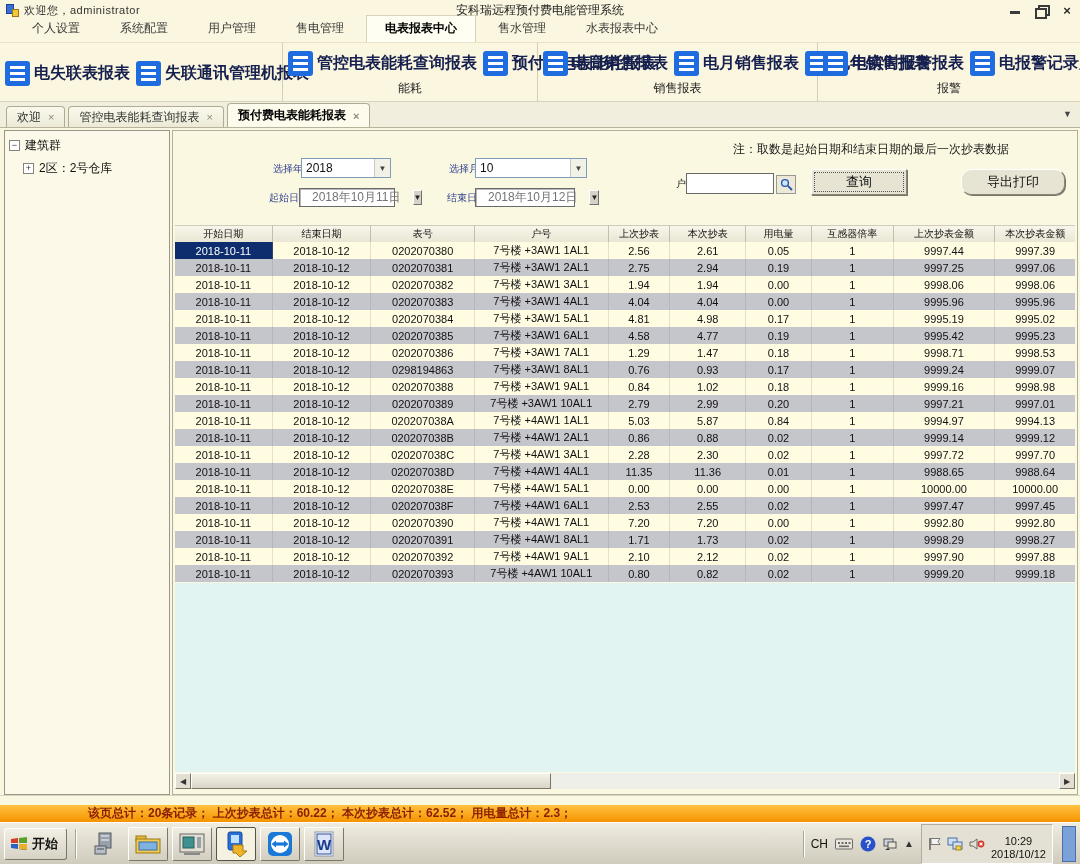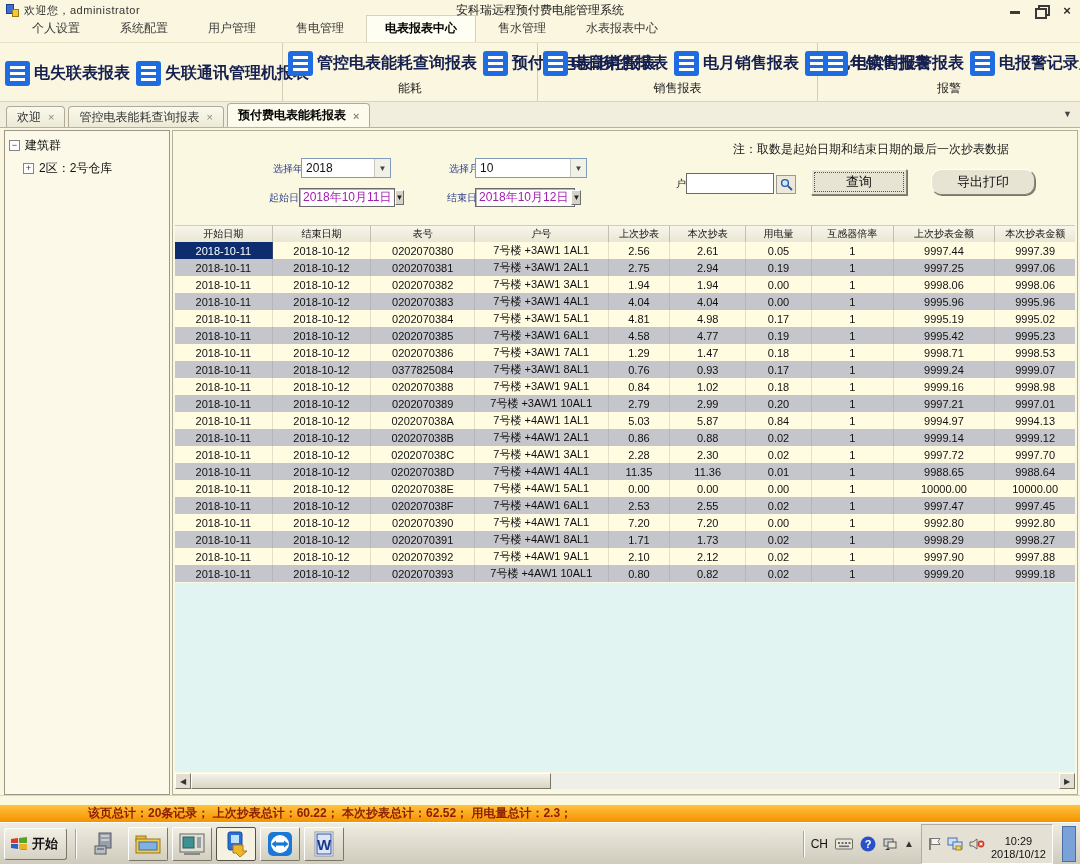--- a/index.html
+++ b/index.html
@@ -56,21 +56,21 @@
   .main { flex:1; margin-left:2px; border:1px solid #b3af9e; background:#fbf8e2; position:relative; }
 
   
   .flt-label { position:absolute; font-size:10px; color:#2c3e8c;margin-left:20px; }
   .flt-label.dark { color:#111; }
   .note { position:absolute; left:560px; top:10px; font-size:12px; color:#1a1a1a; }
   .sel { position:absolute; height:20px; background:#fff; border:1px solid #7f9db9; display:flex; align-items:center; }
   .sel .val { flex:1; padding:0 4px; font-size:12px; color:#111; }
   .sel .arrow-flat { width:16px; height:100%; background:#f2f1e8; border-left:1px solid #c8c8c0; font-size:8px; color:#444; display:flex; align-items:center; justify-content:center; }
   .dsel { position:absolute; height:19px; background:#fff; border:1px solid #6a6a6a; display:flex; align-items:center; box-shadow:inset 1px 1px 0 #b8b8b8; }
-  .dsel .val { flex:1; padding:0 3px; font-size:12px; color:#a21caf; white-space:nowrap; }
+  .dsel .val { flex:1; padding:0 12px; font-size:12px; color:#737373; white-space:nowrap; }
   .dbtn { width:17px; height:15px; margin-right:1px; background:#d6d2c6; border:1px solid #fff; border-right-color:#6f6f6f; border-bottom-color:#6f6f6f; font-size:8px; color:#222; display:flex; align-items:center; justify-content:center; }
   .hu-input { position:absolute; left:513px; top:42px; width:88px; height:21px; background:#fff; border:1px solid #6a6a6a; }
   .search-btn { position:absolute; left:603px; top:44px; width:20px; height:19px; background:#ece9d8; border:1px solid #999; display:flex; align-items:center; justify-content:center; }
   .push-btn { position:absolute; height:26px; background:#e8e4d4; border:1px solid #8a8778; border-top-color:#fff; border-left-color:#fff; box-shadow:1px 1px 0 #79766a; font-size:13px; color:#111; display:flex; align-items:center; justify-content:center; cursor:default; }
   .push-btn.focus { outline:1px dotted #555; outline-offset:-4px; }
 
   
   .grid { position:absolute; left:2px; right:2px; top:94px; }
   .tr { display:flex; height:17px; }
   .th { background:linear-gradient(#f8f6ea,#e9e6d4); border-right:1px solid #c3bfae; border-top:1px solid #cfccbc; border-bottom:1px solid #b3af9e; font-size:10px; display:flex; align-items:center; justify-content:center; color:#111; height:18px; }
@@ -299,21 +299,21 @@
       <span class="note">注：取数是起始日期和结束日期的最后一次抄表数据</span>
       <span class="flt-label dark" style="left:483px; top:46px;">户号</span>
       <input class="hu-input" value="" style="">
       <div class="search-btn">
         <svg width="13" height="13" viewBox="0 0 13 13">
           <circle cx="5" cy="5" r="3.4" fill="#cfe6ff" stroke="#2a56a8" stroke-width="1.4"></circle>
           <line x1="8" y1="8" x2="12" y2="12" stroke="#2a56a8" stroke-width="1.8"></line>
         </svg>
       </div>
       <div class="push-btn focus" style="left:638px; top:38px; width:96px;">查询</div>
-      <div class="push-btn" style="left:758px; top:38px; width:104px;border-radius:10px;">导出打印</div>
+      <div class="push-btn" style="left:788px; top:38px; width:104px;border-radius:10px;">导出打印</div>
 
       <div class="grid">
         <div class="tr" id="grid-head">
             <div class="th c0">开始日期</div>
             <div class="th c1">结束日期</div>
             <div class="th c2">表号</div>
             <div class="th c3">户号</div>
             <div class="th c4">上次抄表</div>
             <div class="th c5">本次抄表</div>
             <div class="th c6">用电量</div>
@@ -402,21 +402,21 @@
               <div class="td c4">1.29</div>
               <div class="td c5">1.47</div>
               <div class="td c6">0.18</div>
               <div class="td c7">1</div>
               <div class="td c8">9998.71</div>
               <div class="td c9">9998.53</div>
             </div>
             <div class="tr even">
               <div class="td c0">2018-10-11</div>
               <div class="td c1">2018-10-12</div>
-              <div class="td c2">0377825084</div>
+              <div class="td c2">0298194863</div>
               <div class="td c3">7号楼 +3AW1 8AL1</div>
               <div class="td c4">0.76</div>
               <div class="td c5">0.93</div>
               <div class="td c6">0.17</div>
               <div class="td c7">1</div>
               <div class="td c8">9999.24</div>
               <div class="td c9">9999.07</div>
             </div>
             <div class="tr odd">
               <div class="td c0">2018-10-11</div>

